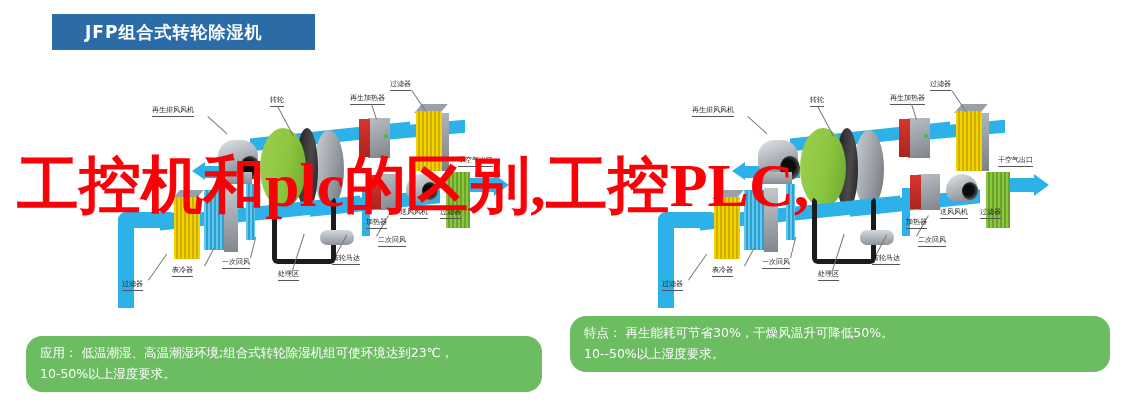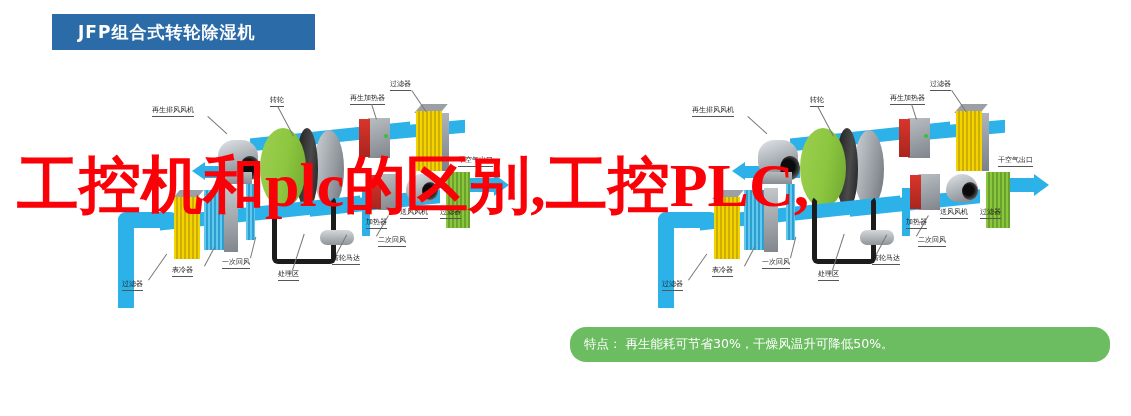--- a/index.html
+++ b/index.html
@@ -9,21 +9,21 @@
   }
   .stage{position:absolute;inset:0;}
 
   
   .title-banner{
     position:absolute;left:52px;top:14px;width:263px;height:36px;
     background:#2b6ca8;display:flex;align-items:center;
   }
   .title-banner .t{
     color:#ffffff;font-size:17px;font-weight:700;letter-spacing:1px;
-    padding-left:26px;white-space:nowrap;
+    padding-left:33px;white-space:nowrap;
   }
 
   
   .machine{position:absolute;width:480px;height:250px;}
   .m-left{left:100px;top:78px;}
   .m-right{left:640px;top:78px;}
 
   .lbl{
     position:absolute;font-size:7px;color:#1a1a1a;white-space:nowrap;
     line-height:9px;font-family:"DejaVu Sans","Liberation Sans",sans-serif;
@@ -107,21 +107,21 @@
     border-radius:6px;border-top-color:transparent;
   }
 
   
   .cap{
     position:absolute;background:#6cbd62;border-radius:16px;color:#ffffff;
     box-sizing:border-box;
   }
   .cap p{margin:0;font-size:12.5px;line-height:21px;white-space:nowrap;}
   .cap-left{left:26px;top:336px;width:516px;padding:6px 14px 8px 14px;}
-  .cap-right{left:570px;top:327px;width:540px;padding:6px 14px 8px 14px;}
+  .cap-right{left:570px;top:316px;width:540px;padding:6px 14px 8px 14px;}
 
   
   .wm{
     position:absolute;left:0;top:0;width:1131px;height:416px;
     pointer-events:none;
   }
   .wm-l1{
     position:absolute;left:17px;top:152px;width:1090px;
     color:#fb0007;font-size:62px;font-weight:700;line-height:66px;
     white-space:nowrap;letter-spacing:0px;font-family:Liberation Serif, serif;
@@ -304,22 +304,27 @@
     <div class="ldr" style="left:236px;top:176px;width:22px;transform:rotate(-62deg);"></div>
 
     <span class="lbl u" style="left:278px;top:158px;">二次回风</span>
     <div class="ldr" style="left:276px;top:158px;width:24px;transform:rotate(-60deg);"></div>
 
     <span class="lbl u" style="left:266px;top:140px;">加热器</span>
     <span class="lbl u" style="left:300px;top:130px;">送风风机</span>
     <span class="lbl u" style="left:340px;top:130px;">过滤器</span>
   </div>
 
+  <div class="cap cap-left">
+    <p>应用： 低温潮湿、高温潮湿环境;组合式转轮除湿机组可使环境达到23℃，</p>
+    <p>10-50%以上湿度要求。</p>
+  </div>
 
   <div class="cap cap-right">
     <p>特点： 再生能耗可节省30%，干燥风温升可降低50%。</p>
+    <p>10--50%以上湿度要求。</p>
   </div>
 
   <div class="wm">
     <div class="wm-l1">工控机和plc的区别,工控PLC,</div>
   </div>
 
 </div>
 
 </body></html>

